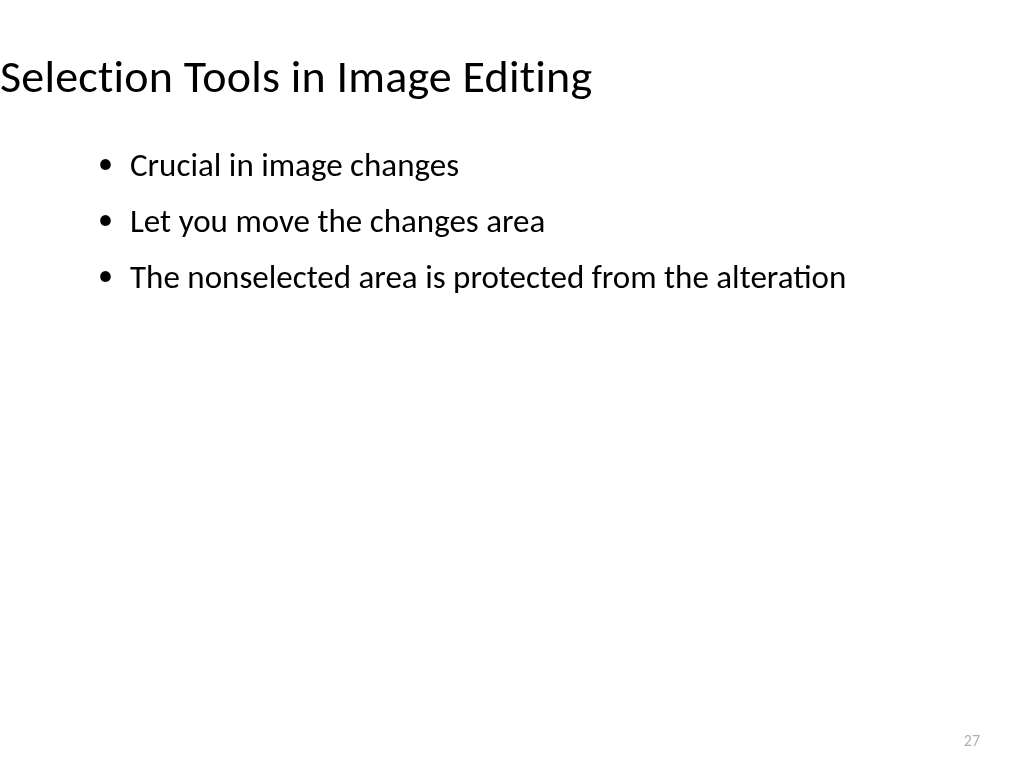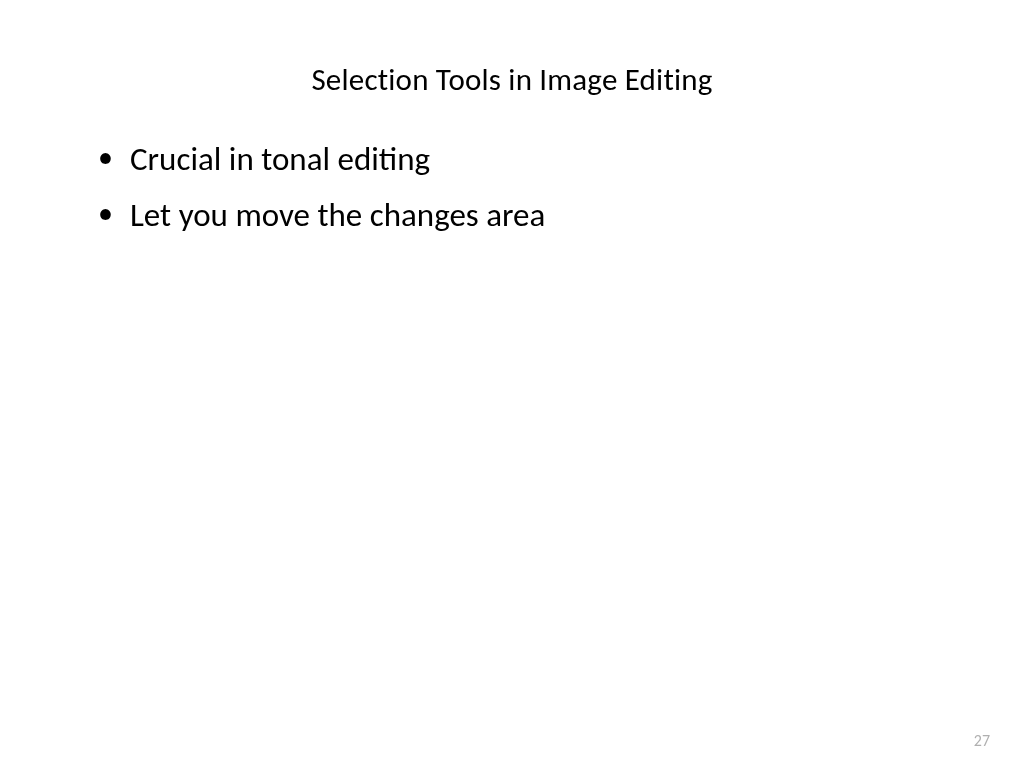--- a/index.html
+++ b/index.html
@@ -10,24 +10,23 @@
     body {
       width: 1024px;
       height: 768px;
       background: #ffffff;
       font-family: Calibri, "Segoe UI", Arial, sans-serif;
       color: #000000;
       position: relative;
       overflow: hidden;
     }
     .slide-title {
-      font-size: 31px;
+      font-size: 46px;
       font-weight: 400;
-      text-align: center;
-      padding-top: 60px;
+      padding-top: 48px;
       padding-bottom: 40px;
       letter-spacing: 0.2px;
     }
     .bullet-list {
       list-style: none;
       padding-left: 94px;
       padding-right: 90px;
     }
     .bullet-item {
       font-size: 33px;
@@ -39,28 +38,29 @@
     .bullet-item::before {
       content: "•";
       position: absolute;
       left: 4px;
       top: 0;
       font-size: 30px;
     }
     .page-number {
       position: absolute;
       bottom: 18px;
-      right: 34px;
+      right: 44px;
       font-size: 16px;
       color: #b0b0b0;
     }
   </style>
 </head>
 <body>
 
 <h1 class="slide-title">Selection Tools in Image Editing</h1>
 
 <ul class="bullet-list">
-  <li class="bullet-item">Crucial in tonal editing</li>
+  <li class="bullet-item">Crucial in image changes</li>
   <li class="bullet-item">Let you move the changes area</li>
+  <li class="bullet-item">The nonselected area is protected from the alteration</li>
 </ul>
 
 <div class="page-number">27</div>
 
 </body></html>

